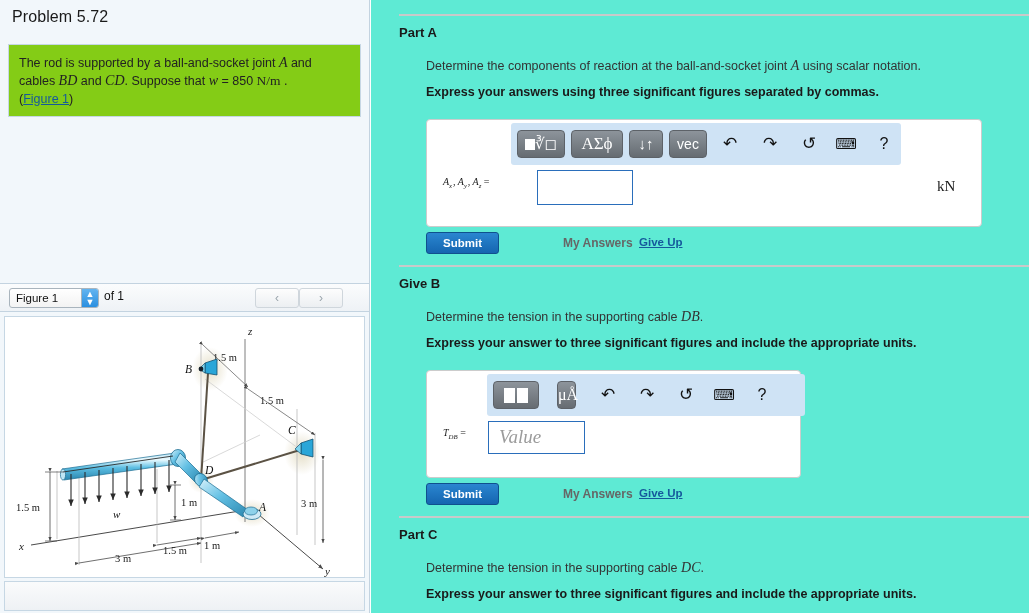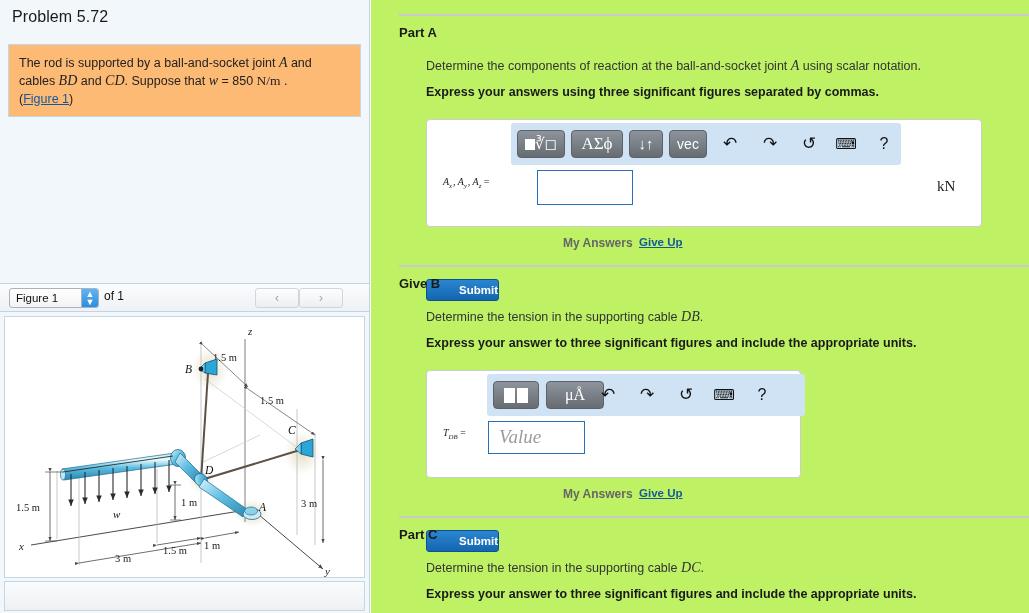--- a/index.html
+++ b/index.html
@@ -34,21 +34,21 @@
     font-size: 16px;
     color: #1a1a1a;
     font-weight: normal;
     letter-spacing: .1px;
   }
   #problem-statement-box {
     position: absolute;
     left: 8px; top: 44px;
     width: 353px;
     height: 73px;
-    background: #fdba74;
+    background: #84cc16;
     border: 1px solid #c6d7e4;
     box-sizing: border-box;
   }
   #problem-statement-text {
     position: absolute;
     left: 10px; top: 9px;
     width: 328px;
     font-size: 12.5px;
     line-height: 18px;
     color: #222222;
@@ -146,21 +146,21 @@
     border: 1px solid #c6d7e4;
     box-sizing: border-box;
   }
 
   
   #right-col {
     position: absolute;
     left: 371px; top: 0;
     width: 658px;
     height: 613px;
-    background: #bef264;
+    background: #5eead4;
   }
   .part-block { position: absolute; left: 0; width: 658px; }
   .part-rule {
     position: absolute; left: 28px; top: 0;
     width: 630px; height: 2px;
     background: #c9c9c9;
   }
   .part-heading {
     position: absolute; left: 28px; top: 11px;
     font-size: 13px; font-weight: bold; color: #1a1a1a;
@@ -243,24 +243,23 @@
   .submit-btn {
     position: absolute;
     width: 73px; height: 22px;
     background: linear-gradient(#2a86d0, #1565b0);
     border: 1px solid #0f508e;
     border-radius: 3px;
     box-sizing: border-box;
     color: #ffffff;
     font-size: 11.5px;
     font-weight: bold;
-    text-align: right;
+    text-align: center;
     line-height: 20px;
     cursor: pointer;
-    margin-top: 47px;
   }
   .my-answers {
     position: absolute;
     font-size: 12px; font-weight: bold; color: #666666;
     cursor: pointer;
     padding-left: 8px;
   }
   .give-up {
     position: absolute;
     font-size: 11.5px; font-weight: bold; color: #15599c;
@@ -493,21 +492,21 @@
         <span>Determine the tension in the supporting cable </span><span class="mathit">DB</span><span>.</span>
       </div>
       <div class="part-instruction" style="top:70px;">Express your answer to three significant figures and include the appropriate units.</div>
 
       <div class="answer-box" style="left:55px; top:105px; width:375px; height:108px;">
 
         <div class="mathbar" style="left:60px; top:3px; width:318px; height:42px;">
           <div class="mbtn" style="left:6px; width:46px;">
             <span style="display:inline-block;width:11px;height:15px;background:#fff;vertical-align:-3px;margin-right:2px;"></span><span style="display:inline-block;width:9px;height:8px;background:#fff;vertical-align:4px;"></span><span style="display:inline-block;width:11px;height:15px;background:#fff;vertical-align:-3px;margin-left:-9px;margin-top:6px;"></span>
           </div>
-          <div class="mbtn" style="left:59px; width:58px; font-size:16px; line-height:26px;">μÅ</div>
+          <div class="mbtn" style="left:70px; width:19px; font-size:16px; line-height:26px;">μÅ</div>
           <div class="ibtn" style="left:108px;">↶</div>
           <div class="ibtn" style="left:147px;">↷</div>
           <div class="ibtn" style="left:186px;">↺</div>
           <div class="ibtn" style="left:224px; font-size:15px;">⌨</div>
           <div class="ibtn" style="left:262px; font-size:16px;">?</div>
         </div>
 
         <div class="var-label" style="left:16px; top:56px;">
           <span>T</span><sub>DB</sub><span style="font-style:normal;"> =</span>
         </div>

